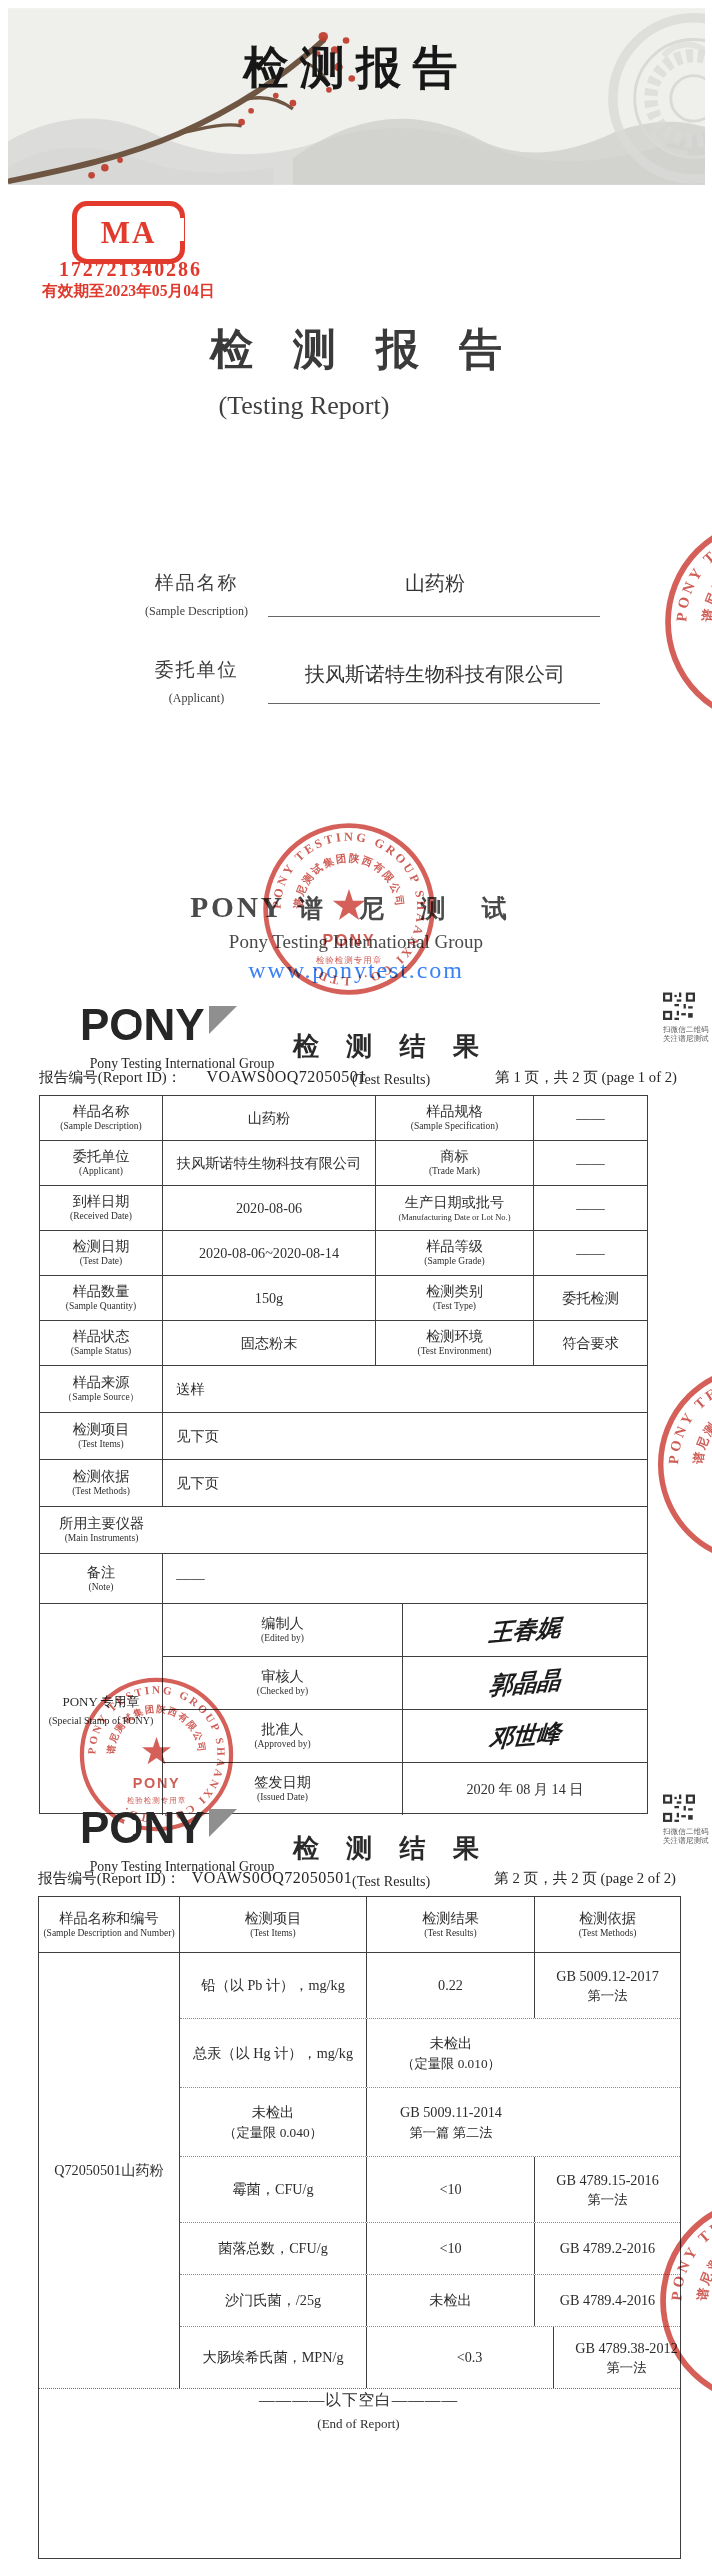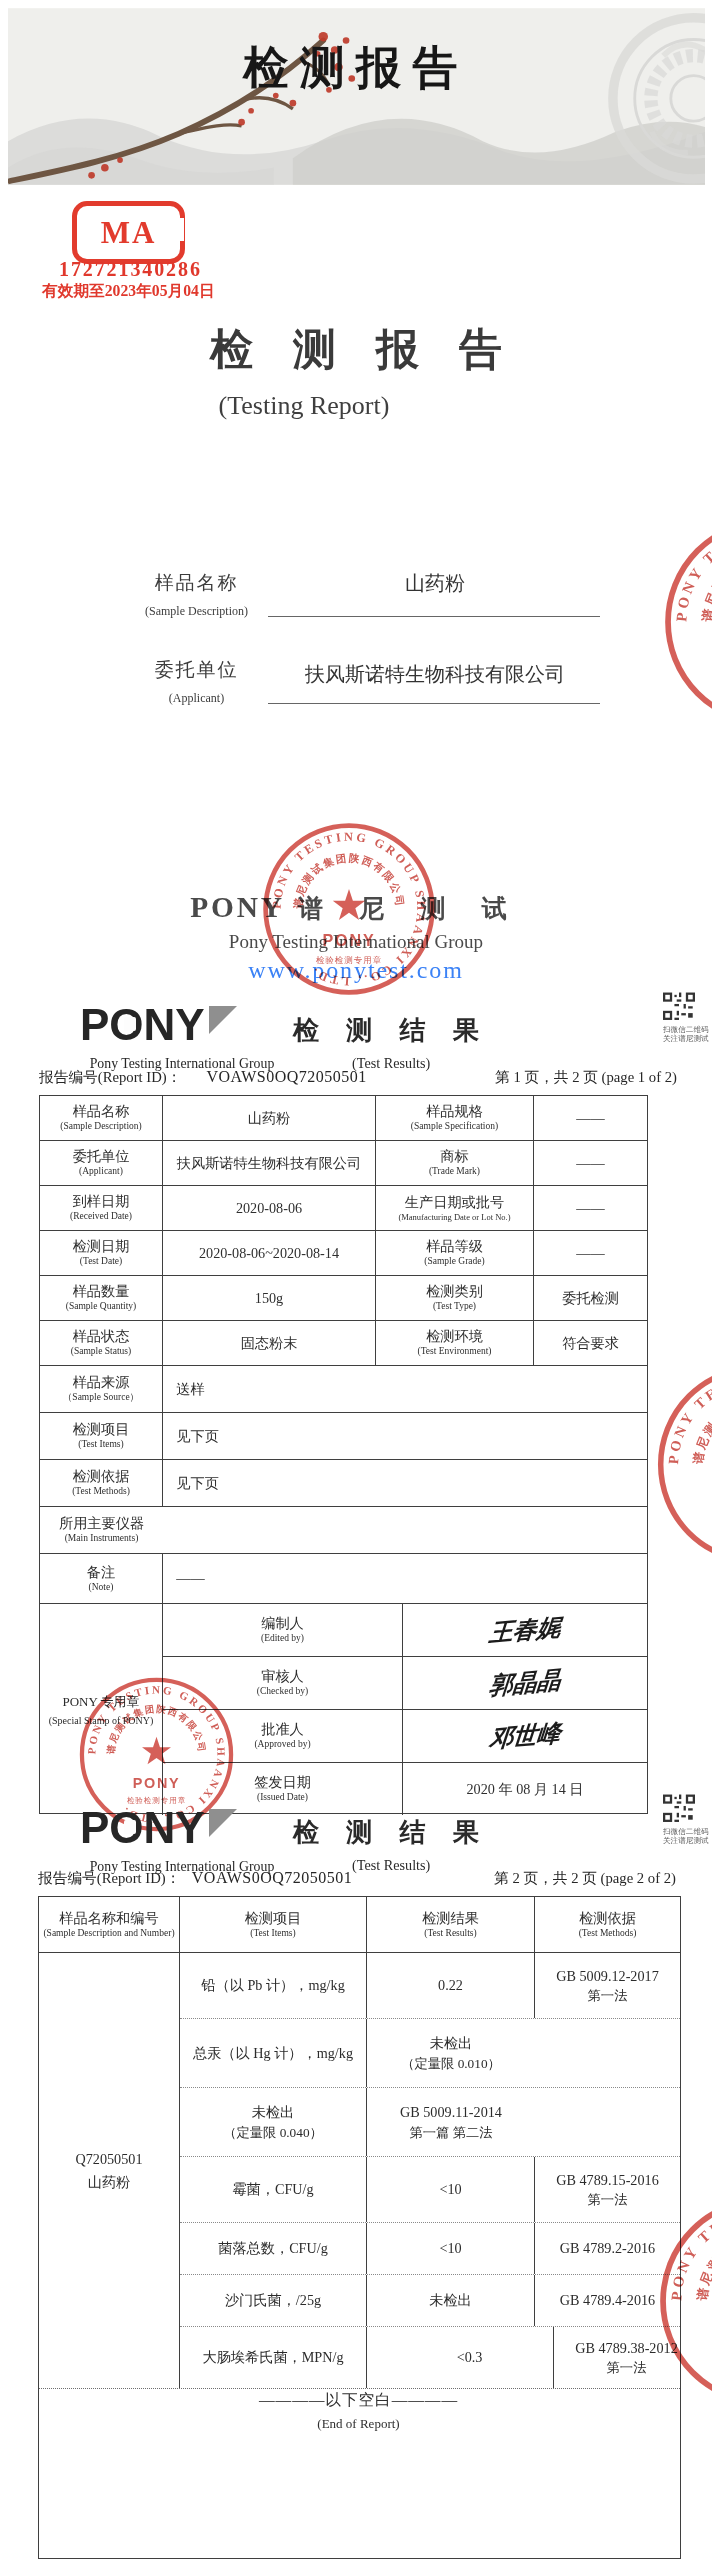--- a/index.html
+++ b/index.html
@@ -40,21 +40,21 @@
   .sealword{fill:#c94840;font-size:17px;font-weight:bold;letter-spacing:2px;font-family:"Liberation Sans",sans-serif;}
   .sealsmall{fill:#c94840;font-size:9px;letter-spacing:1px;}
 
   
   .plogo-word{font-family:"Liberation Sans","DejaVu Sans",sans-serif;font-weight:900;font-size:44px;
               letter-spacing:0px;color:#262626;line-height:1;position:relative;}
   .plogo-tri{position:absolute;left:129px;top:2.8px;width:0;height:0;
              border-left:28.5px solid #8f8f8f;border-bottom:28.5px solid transparent;}
   .plogo-hole{position:absolute;left:44px;top:14.2px;width:12.3px;height:14.2px;background:#fdfdfd;border-radius:1.9px;}
   .plogo-sub{font-size:13.8px;color:#262626;margin-top:8.5px;width:204px;text-align:center;}
-  .rt-cn{font-size:26px;font-weight:bold;letter-spacing:10.4px;color:#2a2a2a;}
+  .rt-cn{font-size:26px;font-weight:bold;letter-spacing:10.4px;color:#2a2a2a;margin-top:16px;}
   .rt-en{font-size:14.2px;text-align:center;margin-top:6.6px;color:#2a2a2a;}
   .qrcap{font-size:7.6px;color:#5a5a5a;line-height:1.3;white-space:nowrap;}
   .repline{width:638px;display:flex;align-items:baseline;font-size:14.7px;color:#262626;}
   .rl-id{margin-left:25px;font-size:16px;letter-spacing:0.5px;}
   .rl-page{margin-left:auto;font-size:14.7px;}
 
   
   .table1{left:39px;top:1095px;width:607px;border:1.3px solid #3f3f3f;background:rgba(255,255,255,.0);}
   .prow{display:grid;grid-template-columns:123px 213px 158px 1fr;height:44px;border-bottom:1.3px solid #3f3f3f;}
   .cell{border-right:1.3px solid #3f3f3f;display:flex;flex-direction:column;justify-content:center;
@@ -72,21 +72,21 @@
   .stampcell .s1{font-size:13px;} .stampcell .s2{font-size:10px;margin-top:3.8px;padding:0 3.8px;}
   .signrow{display:grid;grid-template-columns:240px 1fr;height:52px;border-bottom:1.3px solid #3f3f3f;}
   .signrow:last-child{border-bottom:none;}
   .script{font-size:24px;font-weight:bold;font-style:italic;transform:rotate(-5deg) skewX(-10deg);
           color:#1c1c1c;font-family:"DejaVu Serif",serif;}
 
   
   .table2{left:38px;top:1896px;width:641px;height:661px;border:1.3px solid #3f3f3f;}
   .t2head{display:grid;grid-template-columns:141px 187px 168px 1fr;height:55px;border-bottom:1.3px solid #3f3f3f;}
   .t2body{display:grid;grid-template-columns:141px 1fr;border-bottom:1.9px dotted #6f6f6f;}
-  .t2sample{border-right:1.3px solid #3f3f3f;display:flex;flex-direction:column;justify-content:center;
+  .t2sample{border-right:1.3px solid #3f3f3f;display:flex;justify-content:center;
             align-items:center;font-size:14.2px;line-height:1.6;}
   .t2row{display:grid;grid-template-columns:187px 168px 1fr;border-bottom:1.9px dotted #8a8a8a;}
   .t2row:last-child{border-bottom:none;gap:19px;}
   .t2row .cell{font-size:14.2px;}
   .m1,.r1{font-size:14.2px;line-height:1.45;} .sub{font-size:13.3px;line-height:1.45;}
   .sub:empty{display:none;}
   .h68{height:65px;} .h72{height:68px;} .h54{height:51px;} .h64{height:61px;}
   .blanknote{left:38px;top:2390px;width:641px;text-align:center;font-size:15.7px;letter-spacing:0.9px;color:#2e2e2e;}
   .endnote{left:38px;top:2416px;width:641px;text-align:center;font-size:13px;color:#2e2e2e;}
 </style>

